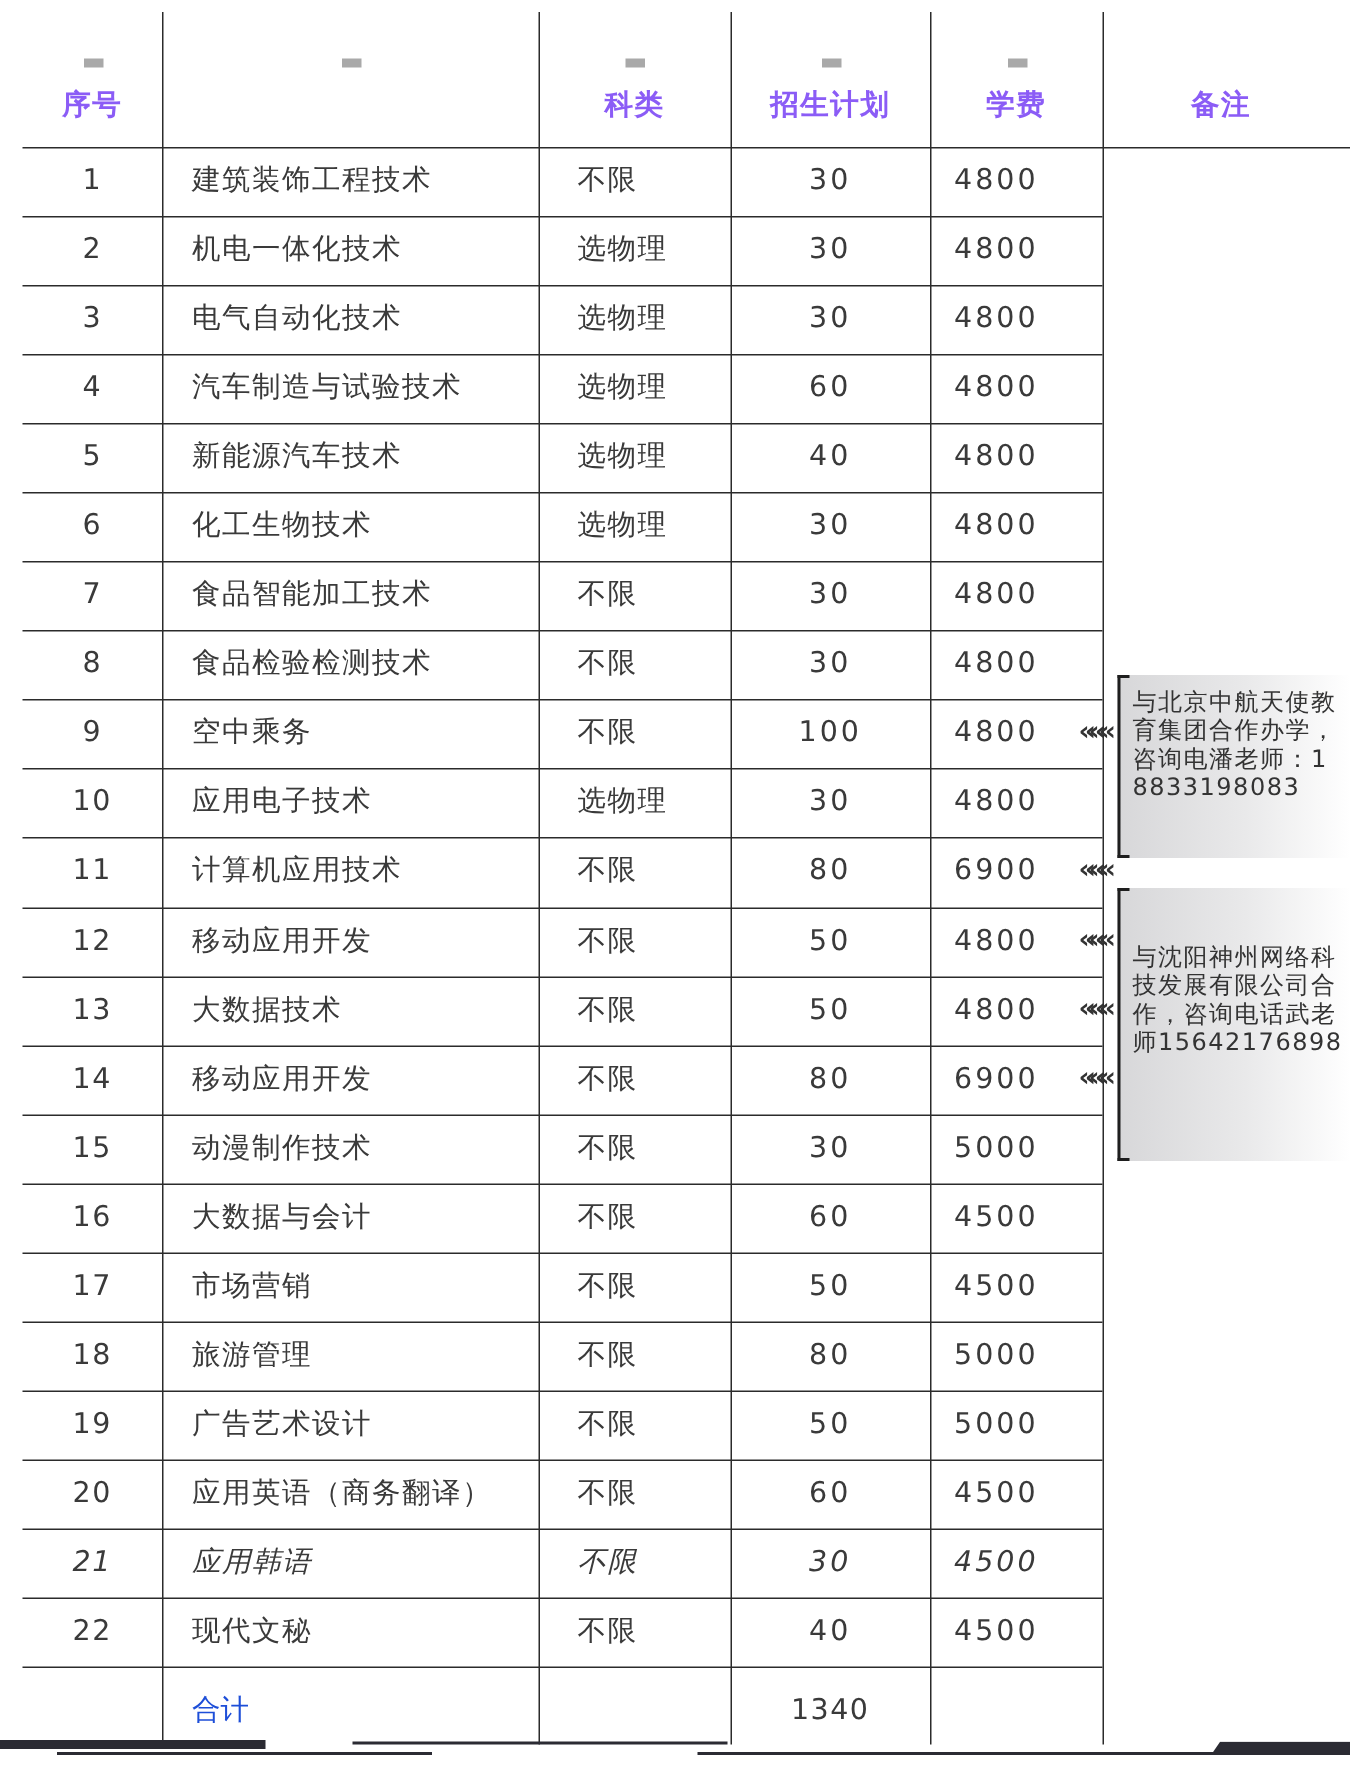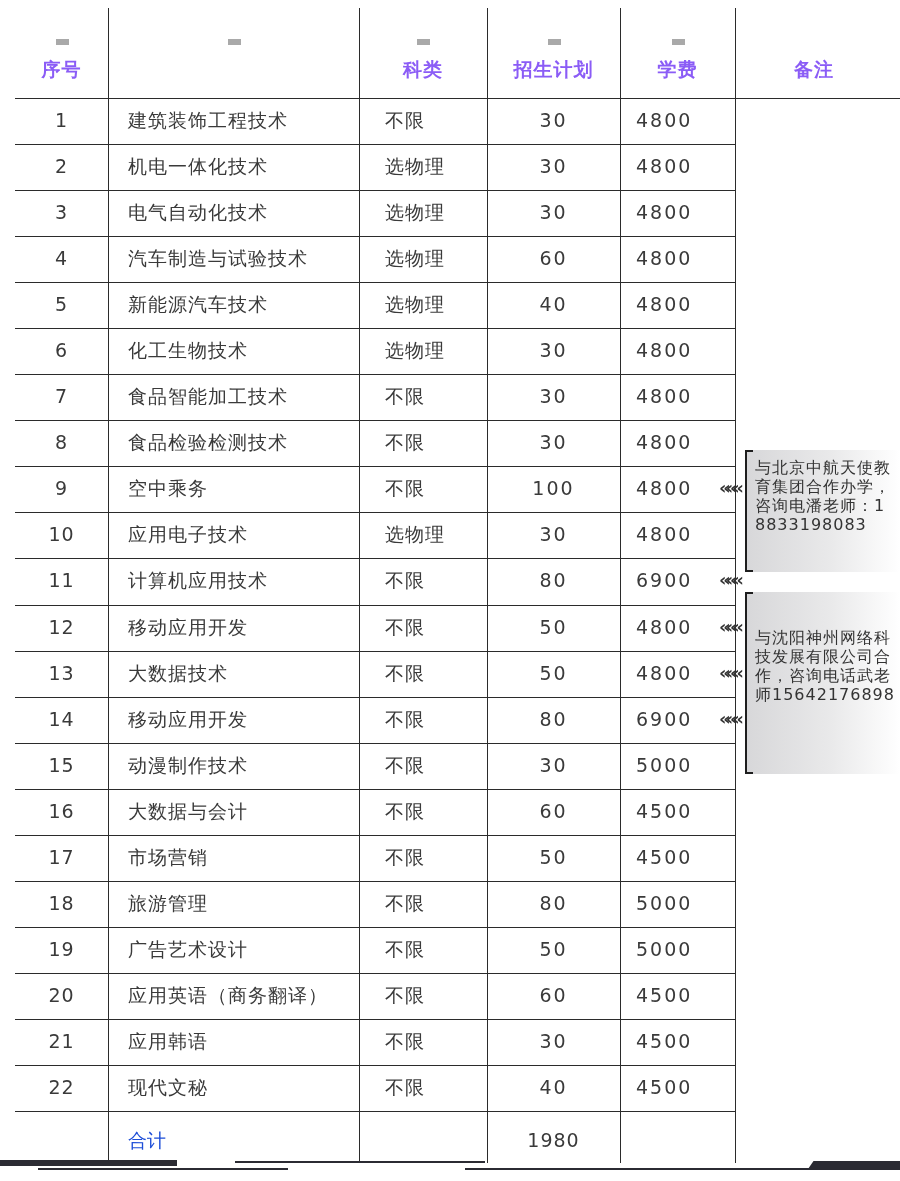--- a/index.html
+++ b/index.html
@@ -222,21 +222,21 @@
     </div>
     <div class="hline" style="left: 15px; top: 972.864px; width: 720px;"></div>
     <div class="row" style="top: 972.864px; width: 900px;">
       <div class="cell c-no">20</div>
       <div class="cell c-name">应用英语（商务翻译）</div>
       <div class="cell c-cat">不限</div>
       <div class="cell c-plan">60</div>
       <div class="cell c-fee">4500</div>
     </div>
     <div class="hline" style="left: 15px; top: 1018.91px; width: 720px;"></div>
-    <div class="row" style="top: 1018.91px; width: 900px;">
+    <div class="row" style="top: 1018.91px; width: 900px; font-style: italic;">
       <div class="cell c-no">21</div>
       <div class="cell c-name">应用韩语</div>
       <div class="cell c-cat">不限</div>
       <div class="cell c-plan">30</div>
       <div class="cell c-fee">4500</div>
     </div>
     <div class="hline" style="left: 15px; top: 1064.95px; width: 720px;"></div>
     <div class="row" style="top: 1064.95px; width: 900px;">
       <div class="cell c-no">22</div>
       <div class="cell c-name">现代文秘</div>
@@ -250,19 +250,19 @@
 <div class="note" style="top:438px; height:122px;">
   <div class="bracket"></div>
   <div class="txt" style="top:8px;">与北京中航天使教育集团合作办学，咨询电潘老师：18833198083</div>
 </div>
 <div class="note" style="top:580px; height:182px;">
   <div class="bracket"></div>
   <div class="txt" style="top:36px;">与沈阳神州网络科技发展有限公司合作，咨询电话武老师15642176898</div>
 </div>
 
 <div class="total-label">合计</div>
-<div class="total-val">1980</div>
+<div class="total-val">1340</div>
 
 <div class="deco" style="left:0; top:1160px; width:177px; height:6px;"></div>
 <div class="deco" style="left:235px; top:1161px; width:250px; height:2px;"></div>
 <div class="deco" style="left:38px; top:1168px; width:250px; height:2px;"></div>
 <div class="deco" style="left:465px; top:1168px; width:440px; height:2px;"></div>
 <div class="deco" style="left:808px; top:1161px; width:92px; height:8px; clip-path: polygon(6% 0, 100% 0, 100% 100%, 0 100%);"></div>
 
 </body></html>

